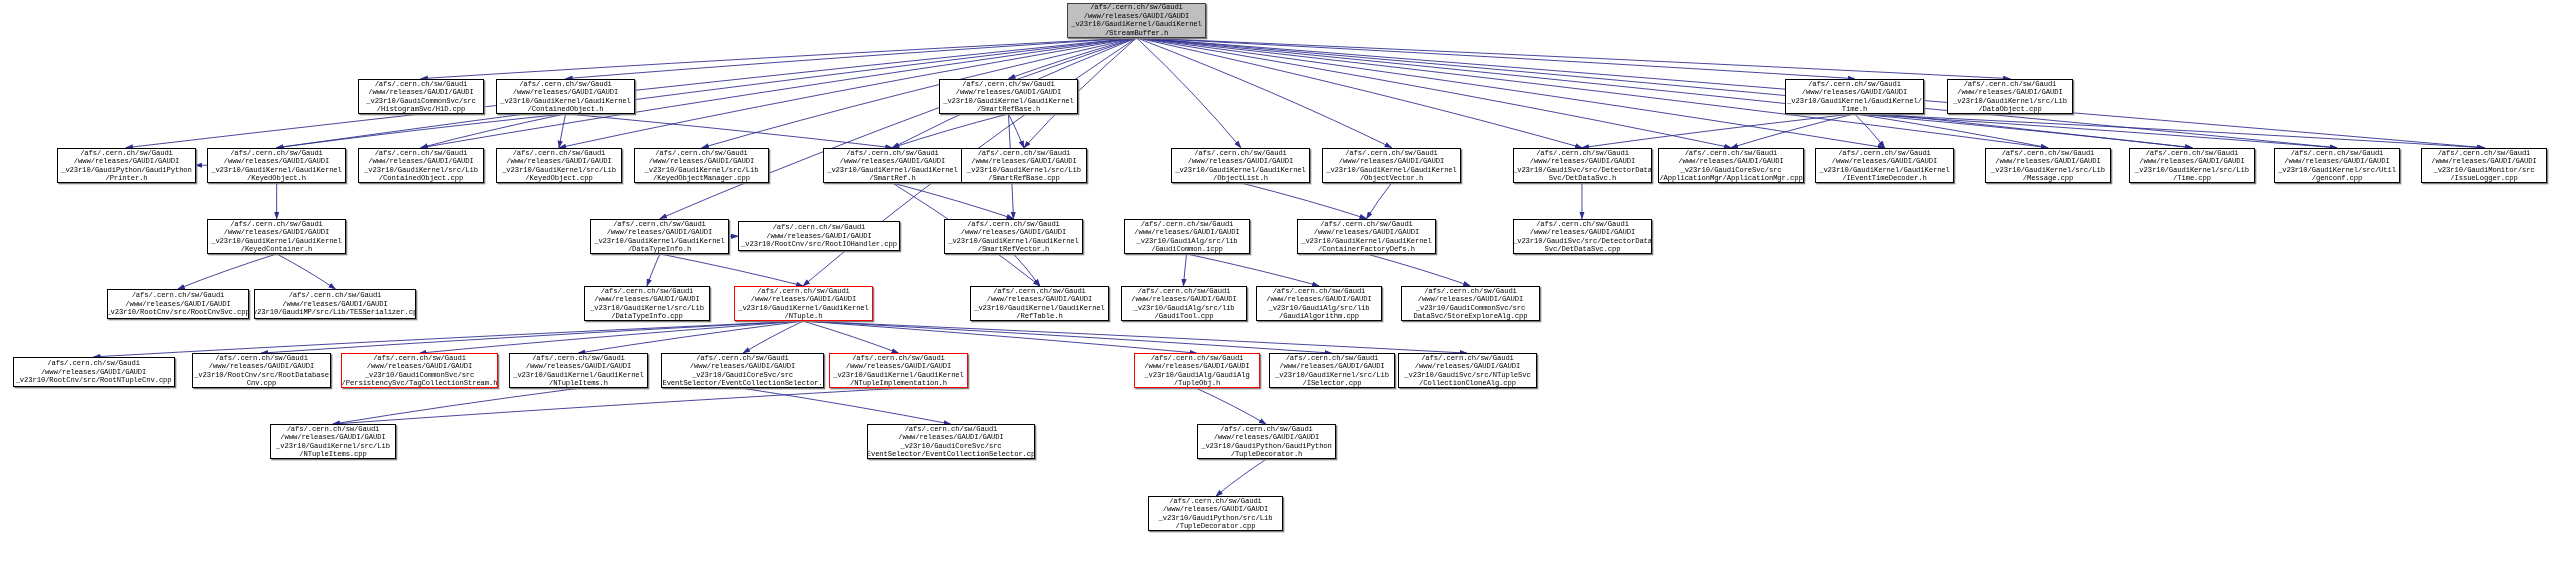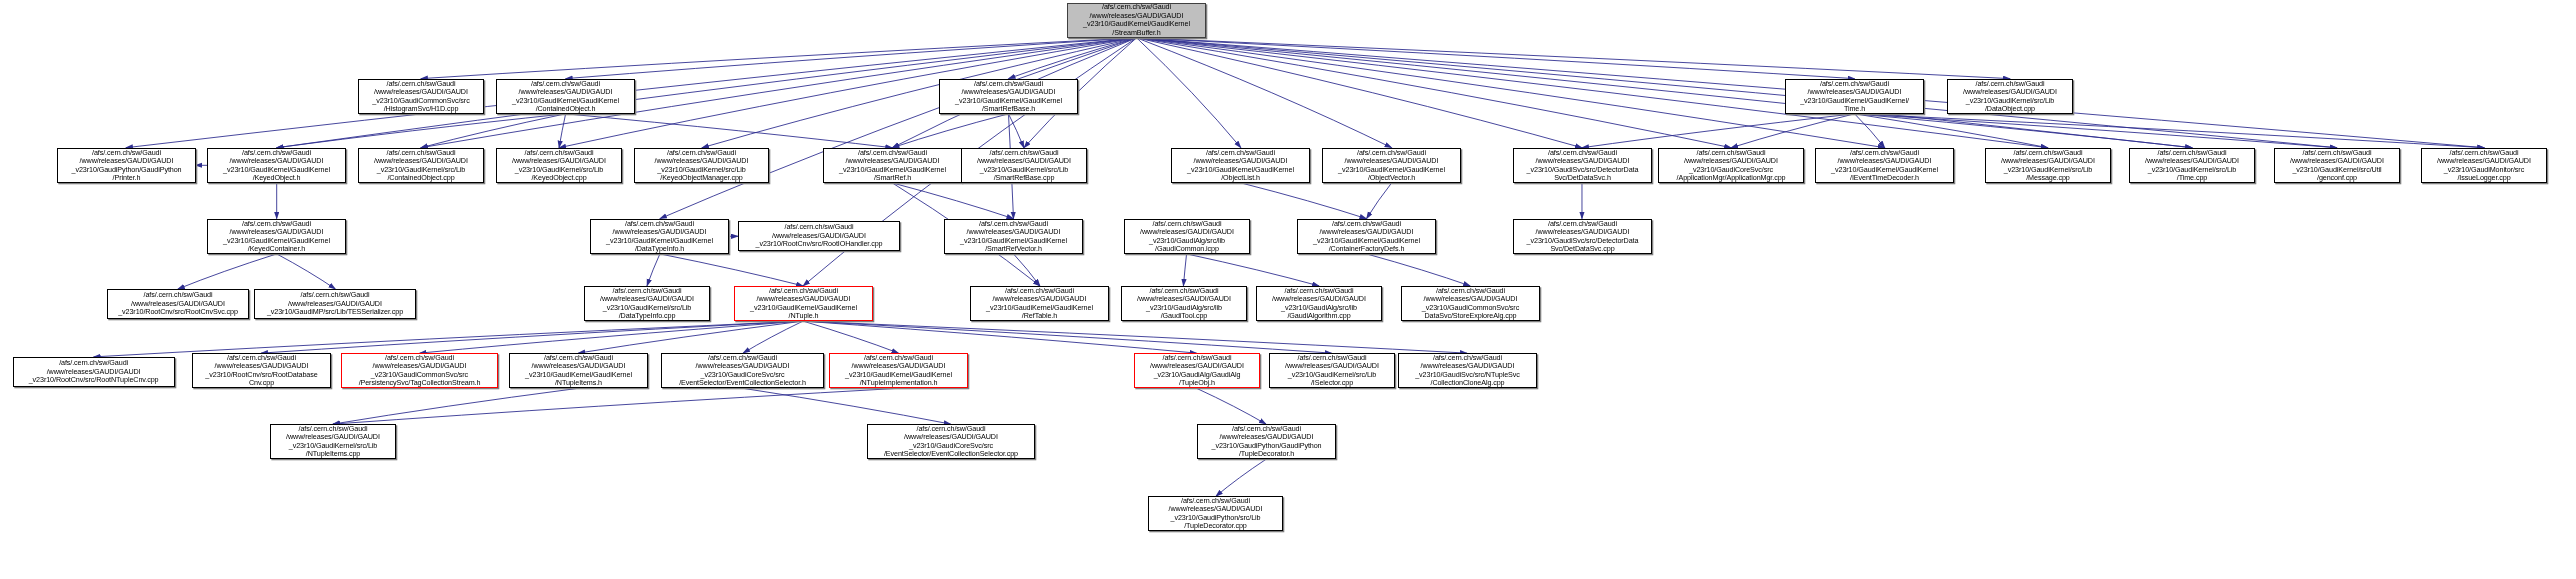--- a/index.html
+++ b/index.html
@@ -2,21 +2,21 @@
 <html style="font-size:10px"><head>
 <meta charset="utf-8">
 <title>StreamBuffer.h include dependency graph</title>
 <style>
   html,body{margin:0;padding:0;background:#ffffff;}
   #canvas{
     position:relative;
     width:2576px;
     height:580px;
     background:#ffffff;
-    font-family:Liberation Sans, sans-serif;
+    font-family:Liberation Mono, monospace;
     overflow:hidden;
   }
   #edges{position:absolute;left:0;top:0;width:2576px;height:580px;pointer-events:none;}
   .node{
     position:absolute;
     box-sizing:border-box;
     border:0.6px solid #000000;
     background:#ffffff;
     color:#000000;
     font-size:7.2px;

